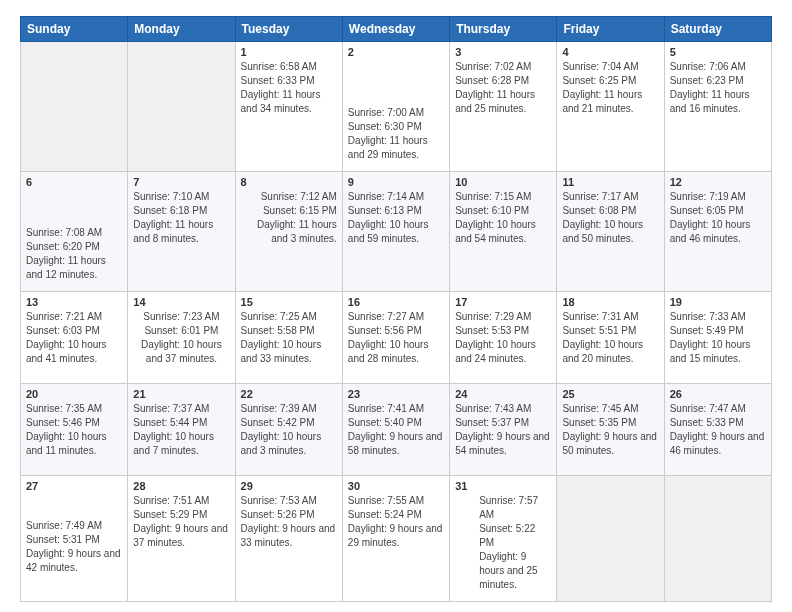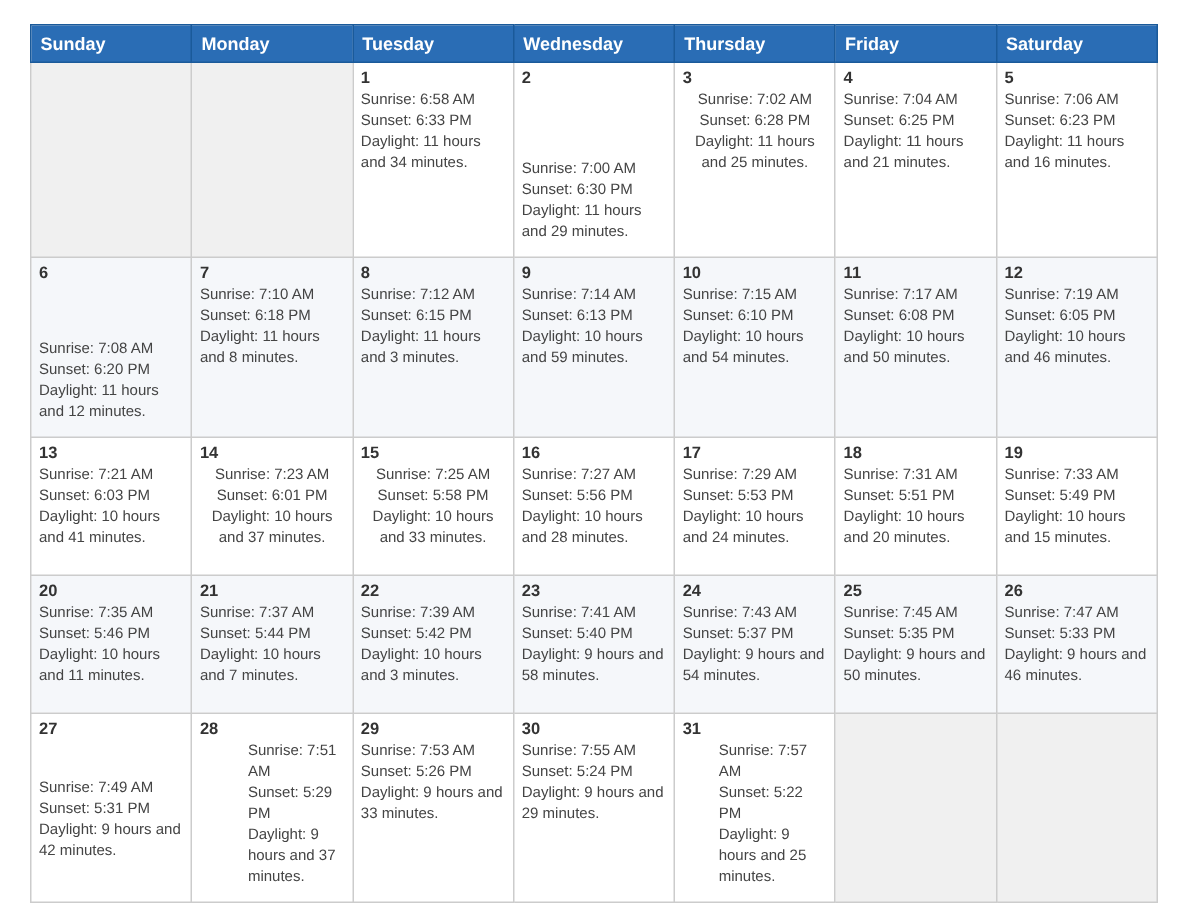--- a/index.html
+++ b/index.html
@@ -130,21 +130,21 @@
 Daylight: 11 hours and 34 minutes.</div>
           </td>
           <td>
             <span class="day-num">2</span>
             <div class="day-info" style="white-space: pre-line; margin-top: 48px;">Sunrise: 7:00 AM
 Sunset: 6:30 PM
 Daylight: 11 hours and 29 minutes.</div>
           </td>
           <td>
             <span class="day-num">3</span>
-            <div class="day-info" style="white-space: pre-line; text-align: center;">Sunrise: 7:02 AM
+            <div class="day-info" style="white-space: pre-line;">Sunrise: 7:02 AM
 Sunset: 6:28 PM
 Daylight: 11 hours and 25 minutes.</div>
           </td>
           <td>
             <span class="day-num">4</span>
             <div class="day-info" style="white-space: pre-line;">Sunrise: 7:04 AM
 Sunset: 6:25 PM
 Daylight: 11 hours and 21 minutes.</div>
           </td>
           <td>
@@ -162,21 +162,21 @@
 Daylight: 11 hours and 12 minutes.</div>
           </td>
           <td>
             <span class="day-num">7</span>
             <div class="day-info" style="white-space: pre-line;">Sunrise: 7:10 AM
 Sunset: 6:18 PM
 Daylight: 11 hours and 8 minutes.</div>
           </td>
           <td>
             <span class="day-num">8</span>
-            <div class="day-info" style="white-space: pre-line;">Sunrise: 7:12 AM
+            <div class="day-info" style="white-space: pre-line; text-align: right;">Sunrise: 7:12 AM
 Sunset: 6:15 PM
 Daylight: 11 hours and 3 minutes.</div>
           </td>
           <td>
             <span class="day-num">9</span>
             <div class="day-info" style="white-space: pre-line;">Sunrise: 7:14 AM
 Sunset: 6:13 PM
 Daylight: 10 hours and 59 minutes.</div>
           </td>
           <td>
@@ -206,21 +206,21 @@
 Daylight: 10 hours and 41 minutes.</div>
           </td>
           <td>
             <span class="day-num">14</span>
             <div class="day-info" style="white-space: pre-line; text-align: center;">Sunrise: 7:23 AM
 Sunset: 6:01 PM
 Daylight: 10 hours and 37 minutes.</div>
           </td>
           <td>
             <span class="day-num">15</span>
-            <div class="day-info" style="white-space: pre-line; text-align: center;">Sunrise: 7:25 AM
+            <div class="day-info" style="white-space: pre-line;">Sunrise: 7:25 AM
 Sunset: 5:58 PM
 Daylight: 10 hours and 33 minutes.</div>
           </td>
           <td>
             <span class="day-num">16</span>
             <div class="day-info" style="white-space: pre-line;">Sunrise: 7:27 AM
 Sunset: 5:56 PM
 Daylight: 10 hours and 28 minutes.</div>
           </td>
           <td>
@@ -288,21 +288,21 @@
         </tr>
         <tr>
           <td>
             <span class="day-num">27</span>
             <div class="day-info" style="white-space: pre-line; margin-top: 27px;">Sunrise: 7:49 AM
 Sunset: 5:31 PM
 Daylight: 9 hours and 42 minutes.</div>
           </td>
           <td>
             <span class="day-num">28</span>
-            <div class="day-info" style="white-space: pre-line; margin-left: 32px;">Sunrise: 7:51 AM
+            <div class="day-info" style="white-space: pre-line;">Sunrise: 7:51 AM
 Sunset: 5:29 PM
 Daylight: 9 hours and 37 minutes.</div>
           </td>
           <td>
             <span class="day-num">29</span>
             <div class="day-info" style="white-space: pre-line;">Sunrise: 7:53 AM
 Sunset: 5:26 PM
 Daylight: 9 hours and 33 minutes.</div>
           </td>
           <td>

